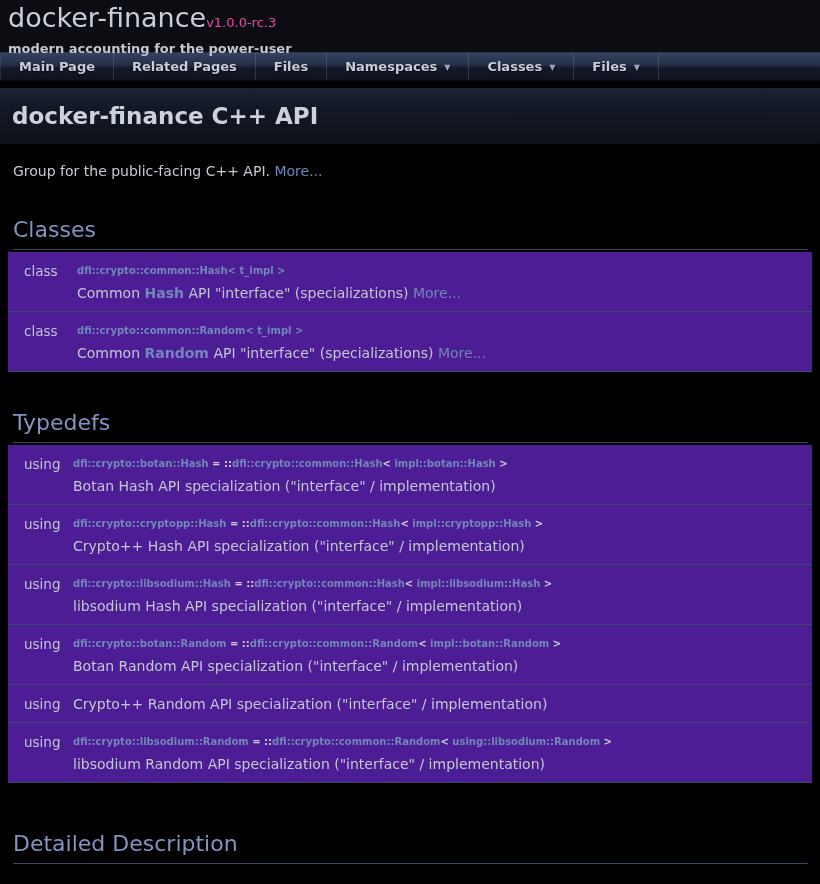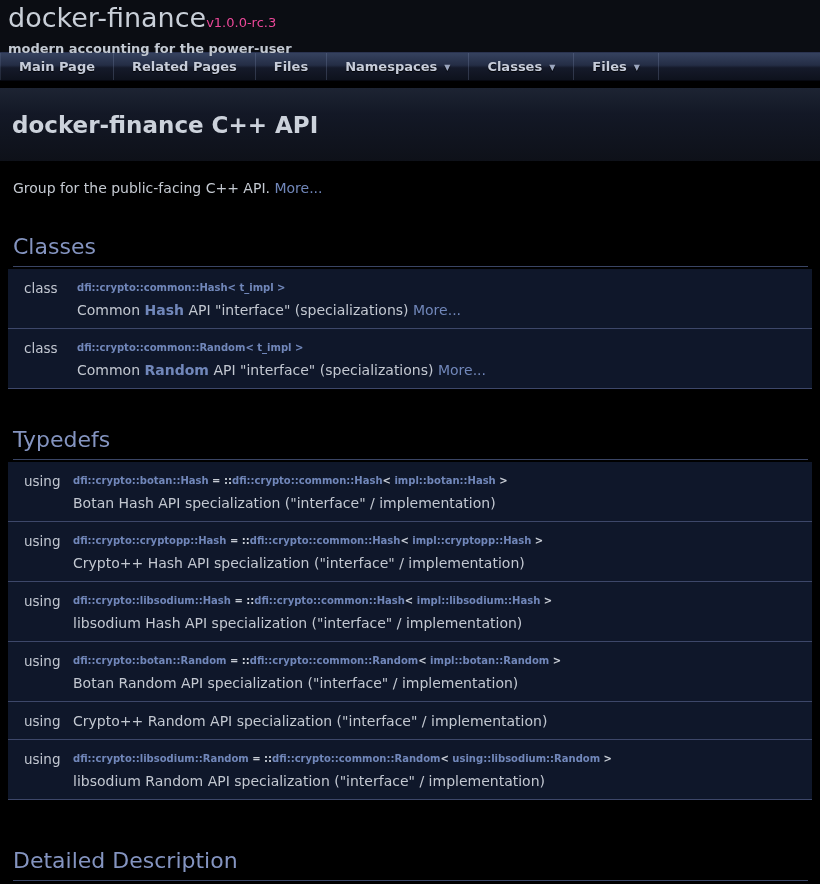--- a/index.html
+++ b/index.html
@@ -60,21 +60,21 @@
   .tab .arrow {
     font-size: 8px;
     color: #9aa5bd;
     margin-left: 7px;
     transform: translateY(1px);
   }
 
   
   .banner {
     margin-top: 7px;
-    height: 73px;
+    height: 56px;
     background: linear-gradient(to bottom, #1d2433 0%, #131826 35%, #0e1119 100%);
     display: flex;
     align-items: center;
     padding-left: 12px;
   }
   .banner .title {
     font-size: 23px;
     font-weight: bold;
     color: #ccd2db;
   }
@@ -101,21 +101,21 @@
     color: #8494c0;
     margin: 38px 0 0 1px;
     padding-bottom: 7px;
     border-bottom: 1px solid #3a4565;
   }
   h2.detailed { margin-top: 48px; }
 
   
   .member-table {
     margin: 2px -4px 0 -4px;
-    background: #0f172a;
+    background: #4c1d95;
   }
   .mentry {
     display: flex;
     padding: 8px 0 7px 0;
     border-bottom: 1px solid #3d4769;
   }
   .mkeyword {
     flex: 0 0 65px;
     padding-left: 16px;
     font-size: 13.5px;

